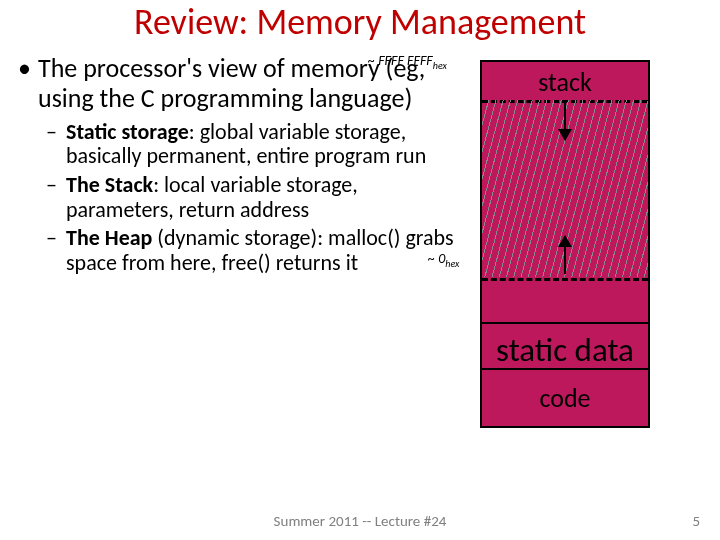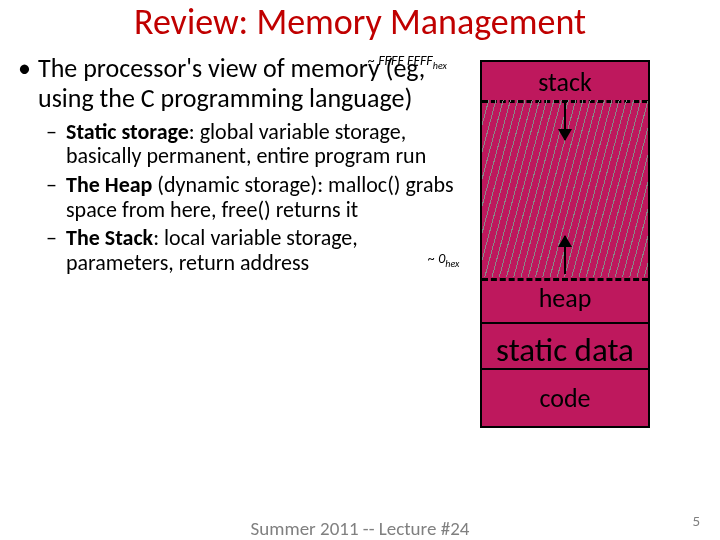--- a/index.html
+++ b/index.html
@@ -148,24 +148,24 @@
     content: "";
     position: absolute;
     top: -1px;
     left: -6px;
     border-left: 7px solid transparent;
     border-right: 7px solid transparent;
     border-bottom: 12px solid #000;
   }
   .footer-c {
     position: absolute;
-    bottom: 0;
-    width: 100%;
-    text-align: center;
-    font-size: 19px;
+    bottom: 10px;
+    width: 100%;
+    text-align: center;
+    font-size: 15px;
     color: #808080;
   }
   .footer-r {
     position: absolute;
     bottom: 10px;
     right: 20px;
     font-size: 15px;
     color: #808080;
   }
 </style>
@@ -174,39 +174,38 @@
 
 <h1 class="title">Review: Memory Management</h1>
 
 <div class="content">
   <div class="left">
     <div class="bullet-main">The processor's view of memory (eg, using the C programming language)</div>
     <div class="bullet-sub">
       <span class="b">Static storage</span><span>: global variable storage, basically permanent, entire program run</span>
     </div>
     <div class="bullet-sub">
+      <span class="b">The Stack</span><span>: local variable storage, parameters, return address</span>
+    </div>
+    <div class="bullet-sub">
       <span class="b">The Heap</span><span> (dynamic storage): </span><span>malloc() grabs space from here, free() returns it</span>
-    </div>
-    <div class="bullet-sub">
-      <span class="b">The Stack</span><span>: local variable storage, parameters, return address</span>
     </div>
   </div>
 
   <div class="diagram-wrap">
     <div class="addr-top">
       <span>~ FFFF FFFF</span><span class="sub">hex</span>
     </div>
     <div class="memory">
       <div class="sect stack-lbl">stack</div>
       <div class="dash dash1"></div>
       <div class="hatch"></div>
       <div class="arrow arrow-down"></div>
       <div class="arrow arrow-up"></div>
       <div class="dash dash2"></div>
-      <div class="sect heap-lbl">heap</div>
       <div class="solid sline1"></div>
       <div class="sect static-lbl">static data</div>
       <div class="solid sline2"></div>
       <div class="sect code-lbl">code</div>
     </div>
     <div class="addr-bot">
       <span>~ 0</span><span class="sub">hex</span>
     </div>
   </div>
 </div>

